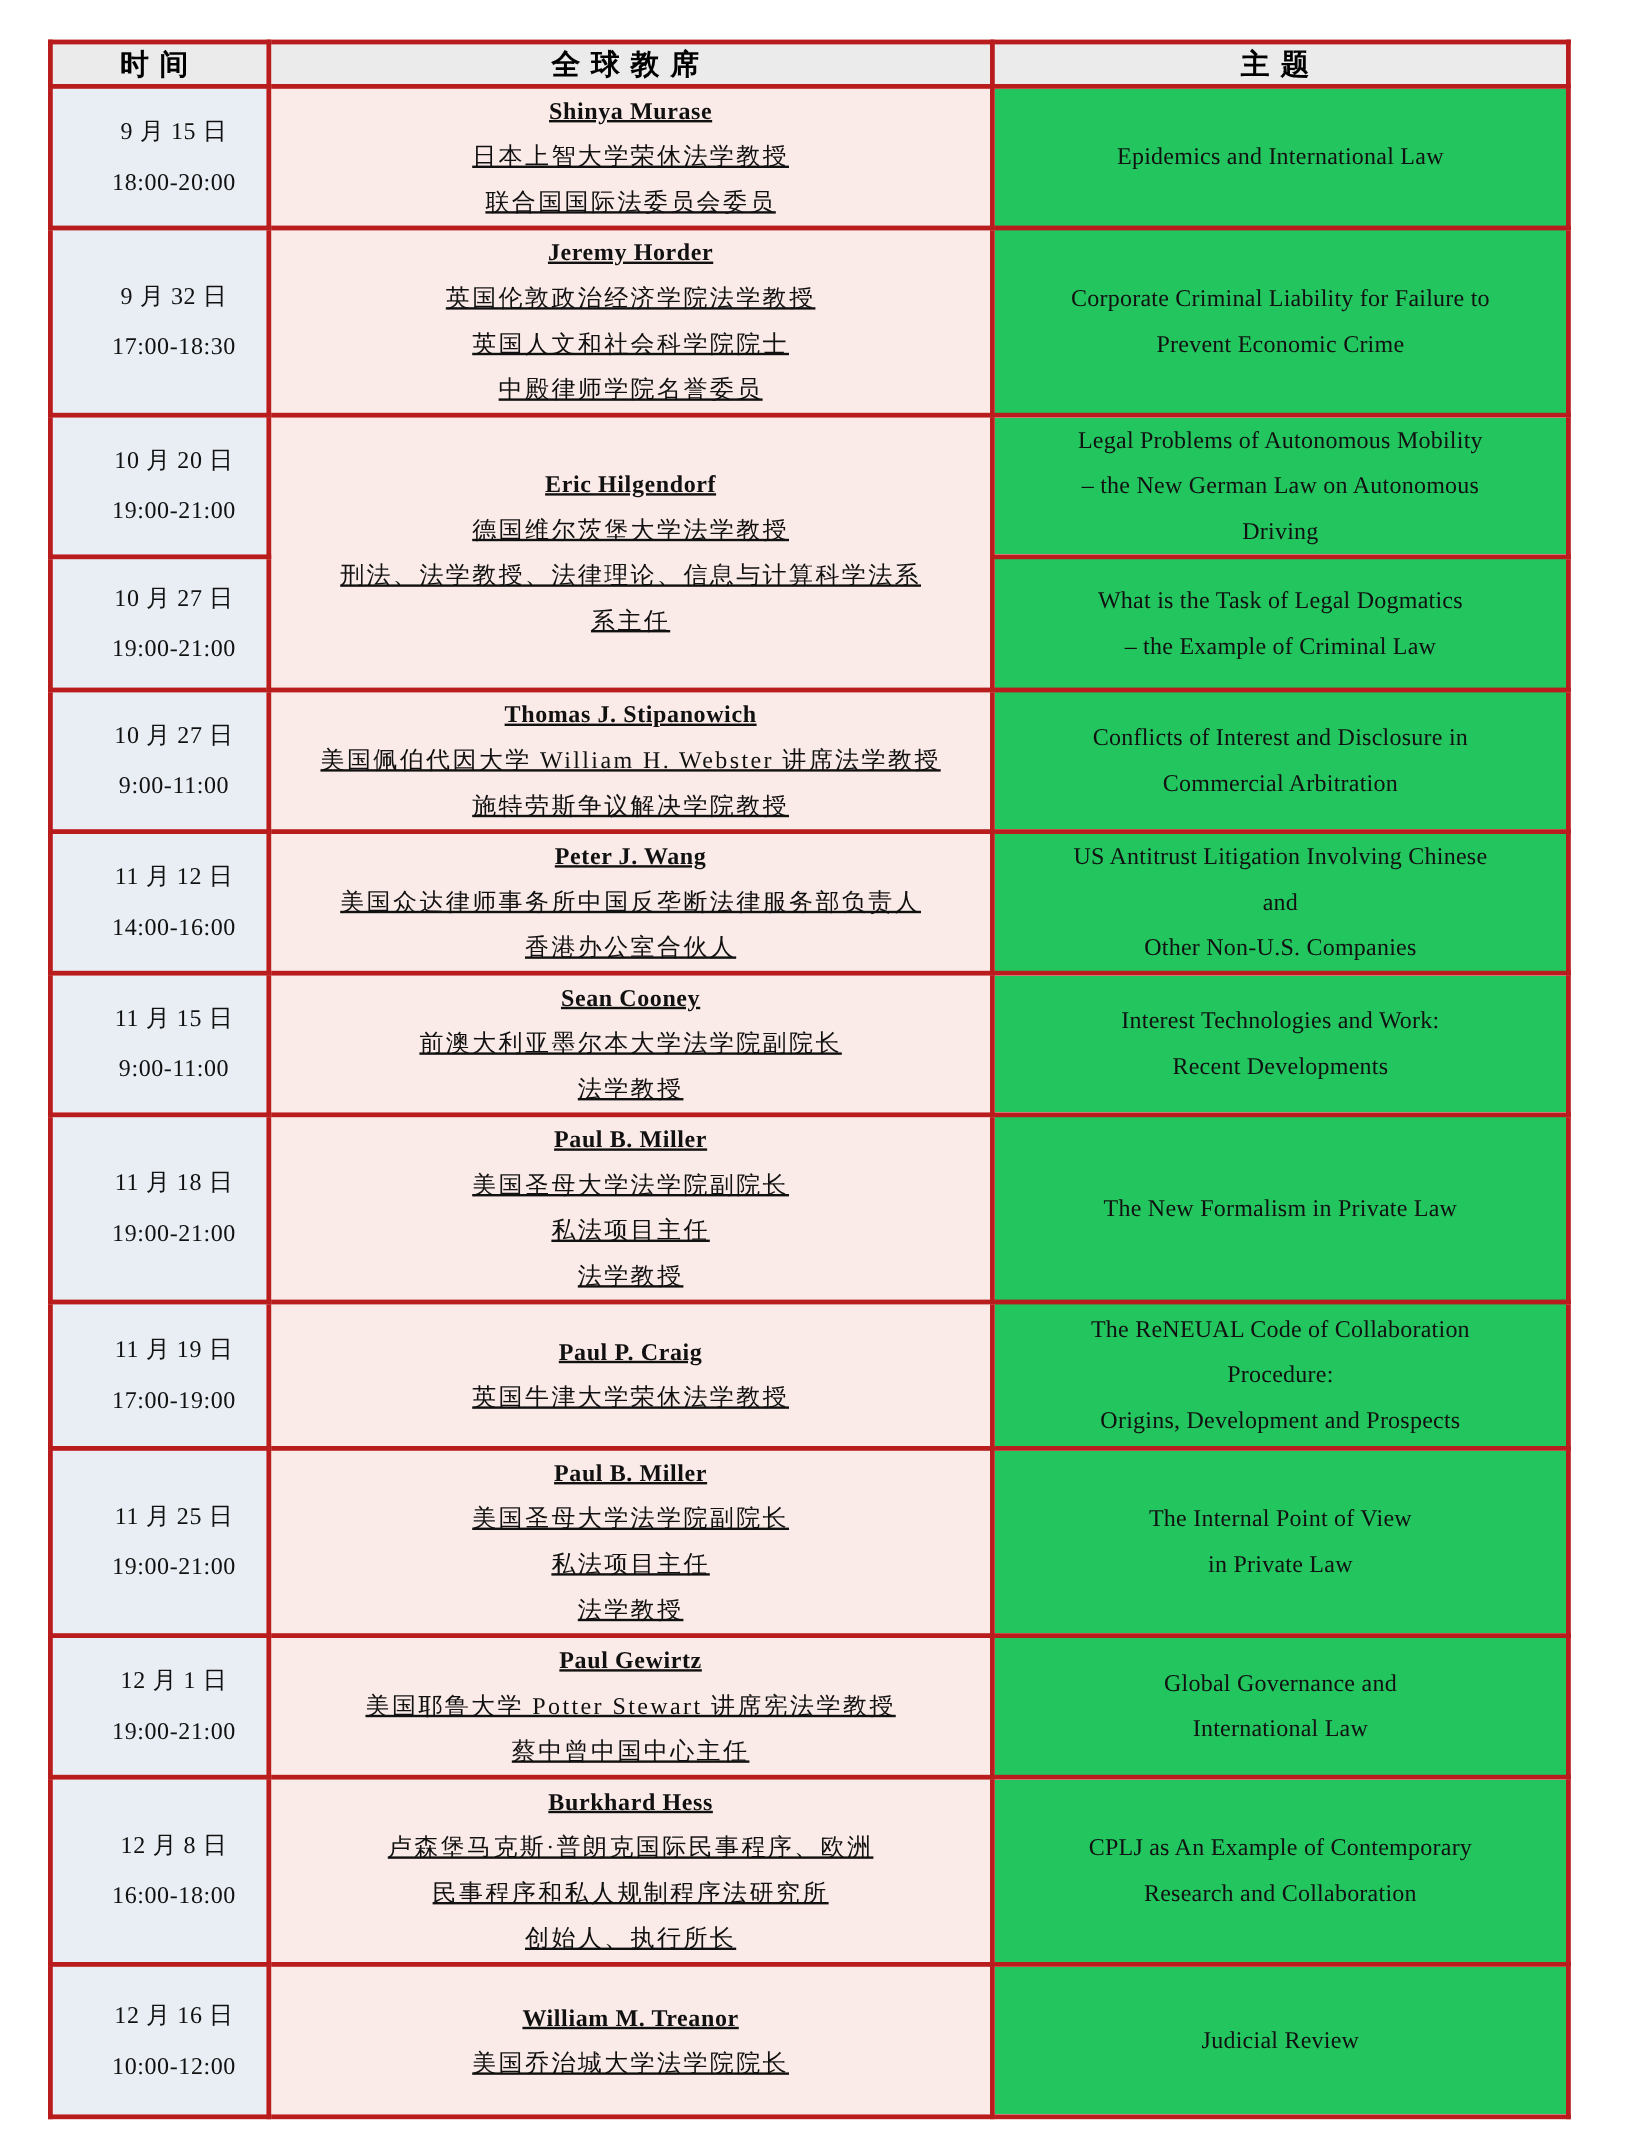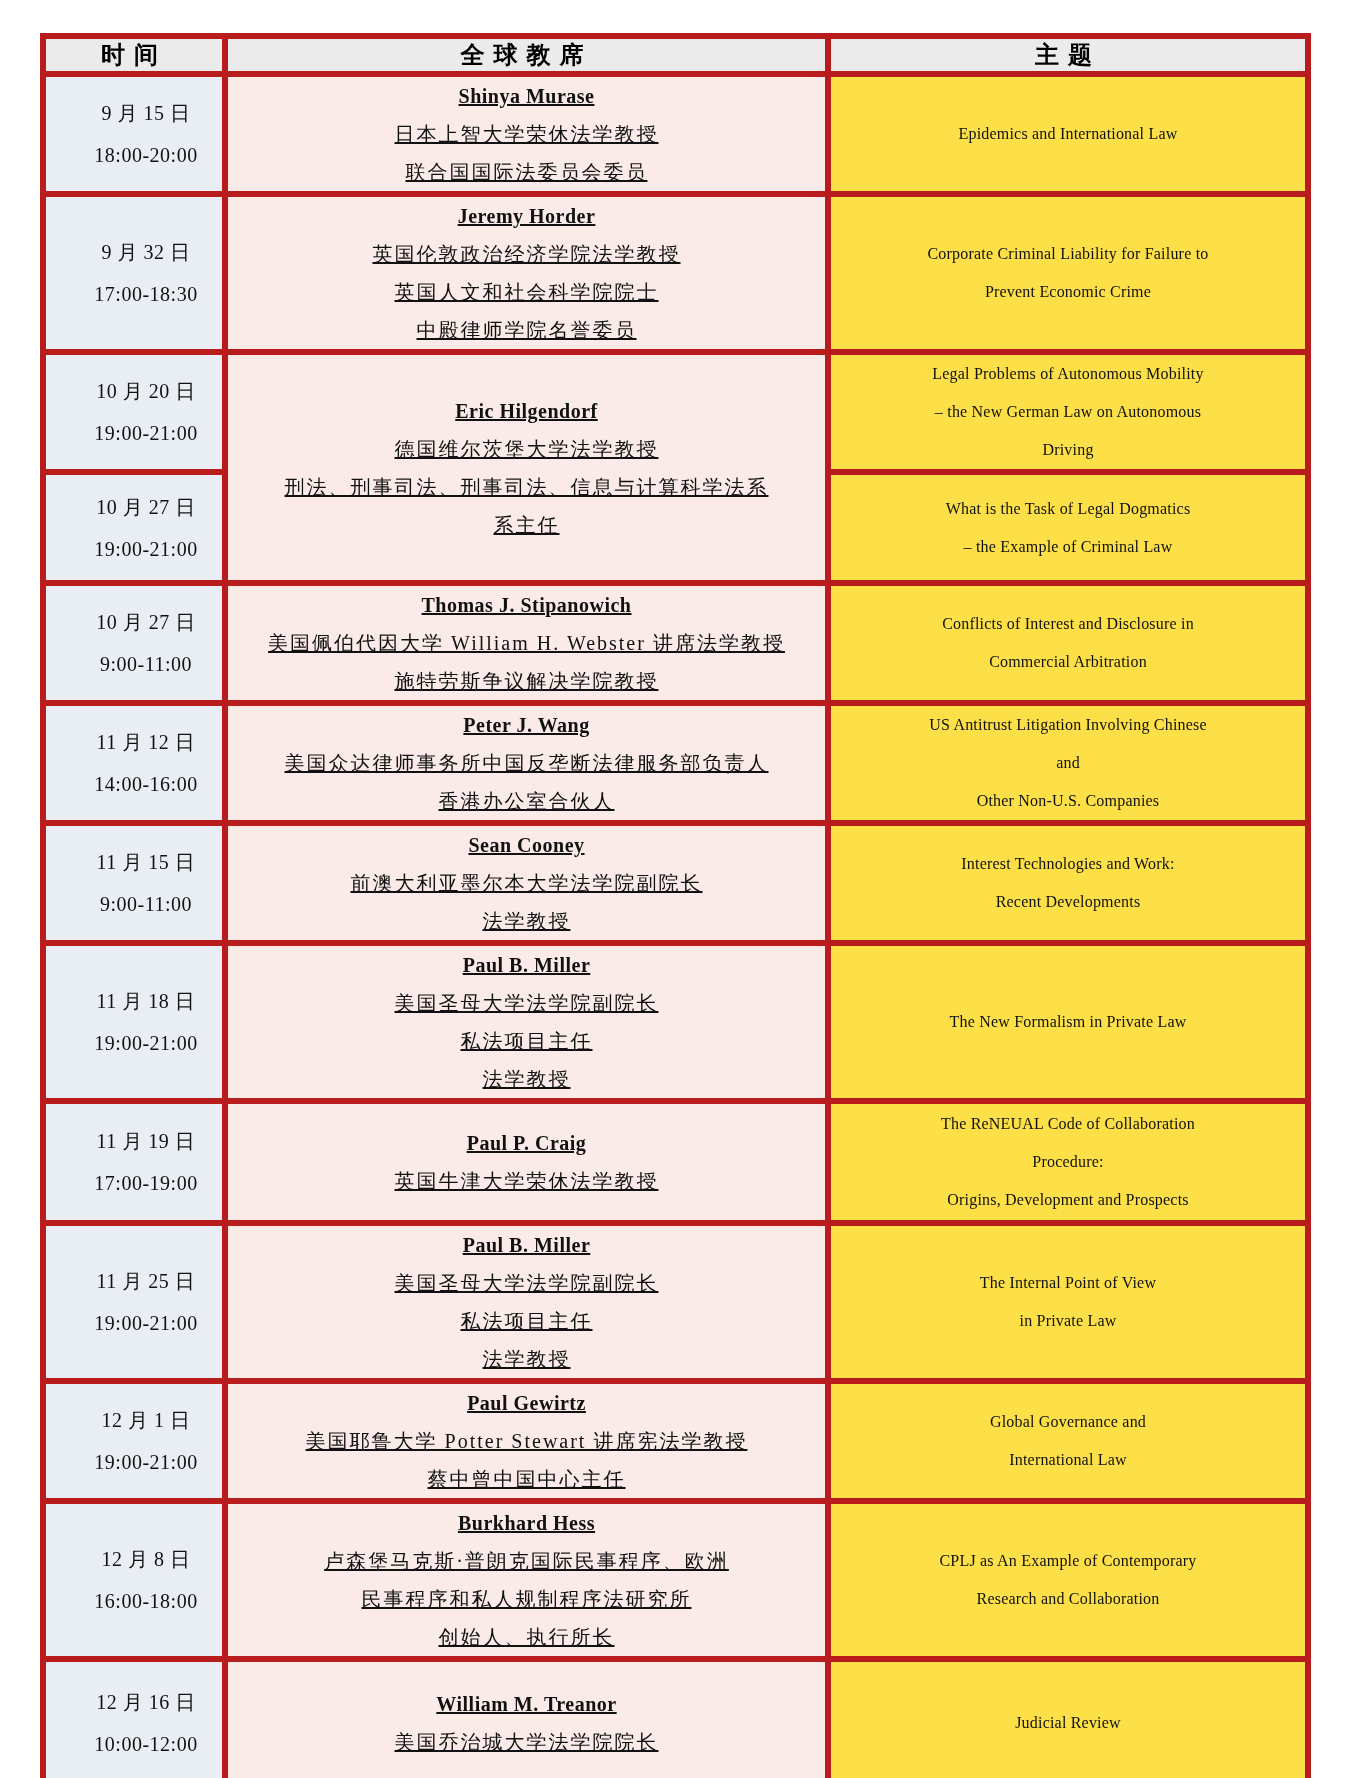--- a/index.html
+++ b/index.html
@@ -21,21 +21,21 @@
     position: absolute;
     left: 40px;
     top: 33px;
     width: 1265px;
     table-layout: fixed;
     border-collapse: collapse;
     border: 3px solid #141414;
   }
   table.schedule th,
   table.schedule td {
-    border: 6px solid #b91c1c;
+    border: 4px solid #b91c1c;
     padding: 0;
     text-align: center;
     vertical-align: middle;
     overflow: hidden;
   }
   th.hdr {
     background: #ebebeb;
     font-size: 24px;
     font-weight: bold;
     letter-spacing: 9px;
@@ -44,22 +44,22 @@
   td.time-cell {
     background: #e8eef3;
     font-size: 20px;
   }
   td.speaker-cell {
     background: #fbebe8;
     font-size: 20px;
     text-decoration: underline;
   }
   td.topic-cell {
-    background: #fde047;
-    font-size: 16px;
+    background: #22c55e;
+    font-size: 20px;
   }
   .tline { line-height: 42px; letter-spacing: 0.5px; padding-left: 24px; }
   .sline { line-height: 38px; letter-spacing: 2px; }
   .name  { line-height: 38px; font-weight: bold; letter-spacing: 0.5px; }
   .topic-line { line-height: 38px; letter-spacing: 0.2px; }
 </style>
 </head>
 <body>
 
 <div class="page">
@@ -110,21 +110,21 @@
     </tr>
 
     <tr style="height:115px">
       <td class="time-cell">
         <div class="tline">10 月 20 日</div>
         <div class="tline">19:00-21:00</div>
       </td>
       <td class="speaker-cell" rowspan="2">
         <div class="name">Eric Hilgendorf</div>
         <div class="sline">德国维尔茨堡大学法学教授</div>
-        <div class="sline">刑法、刑事司法、刑事司法、信息与计算科学法系</div>
+        <div class="sline">刑法、法学教授、法律理论、信息与计算科学法系</div>
         <div class="sline">系主任</div>
       </td>
       <td class="topic-cell">
         <div class="topic-line">Legal Problems of Autonomous Mobility</div>
         <div class="topic-line">– the New German Law on Autonomous</div>
         <div class="topic-line">Driving</div>
       </td>
     </tr>
 
     <tr style="height:111px">

